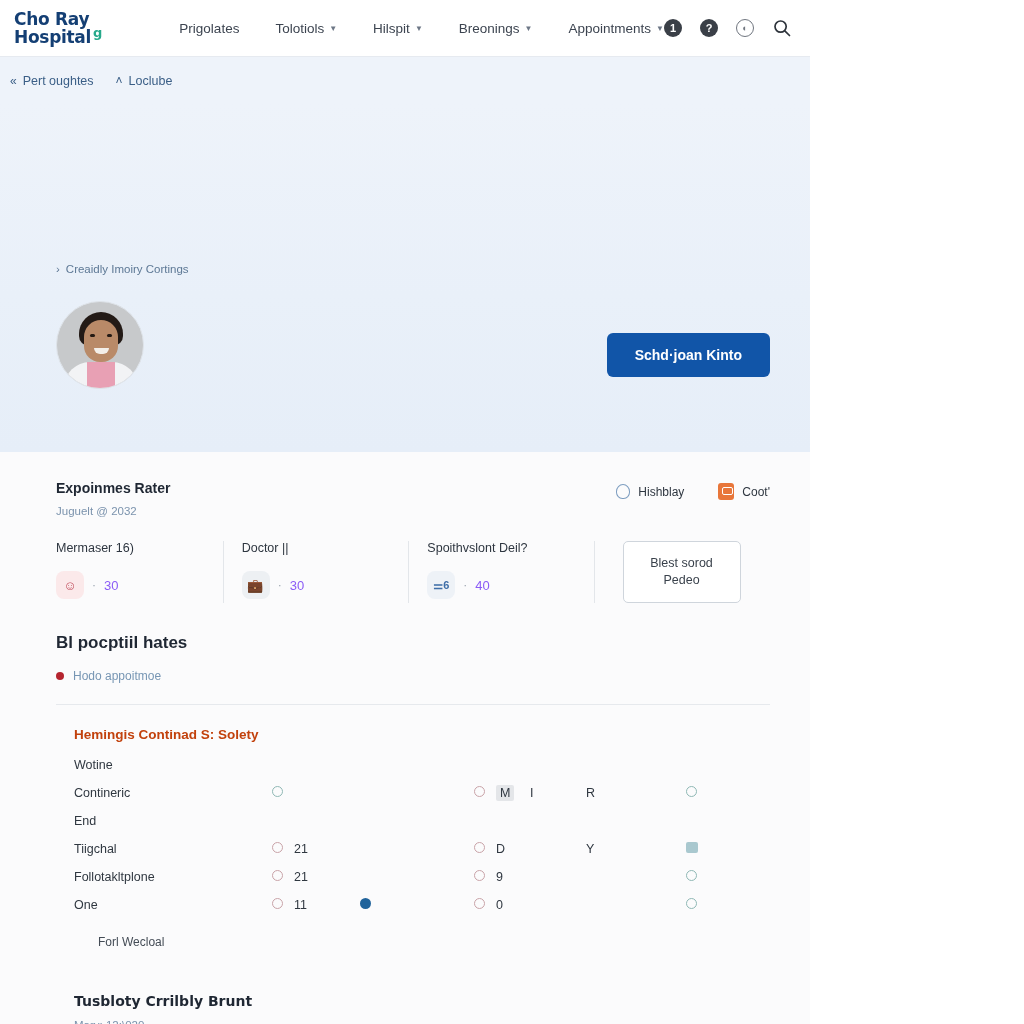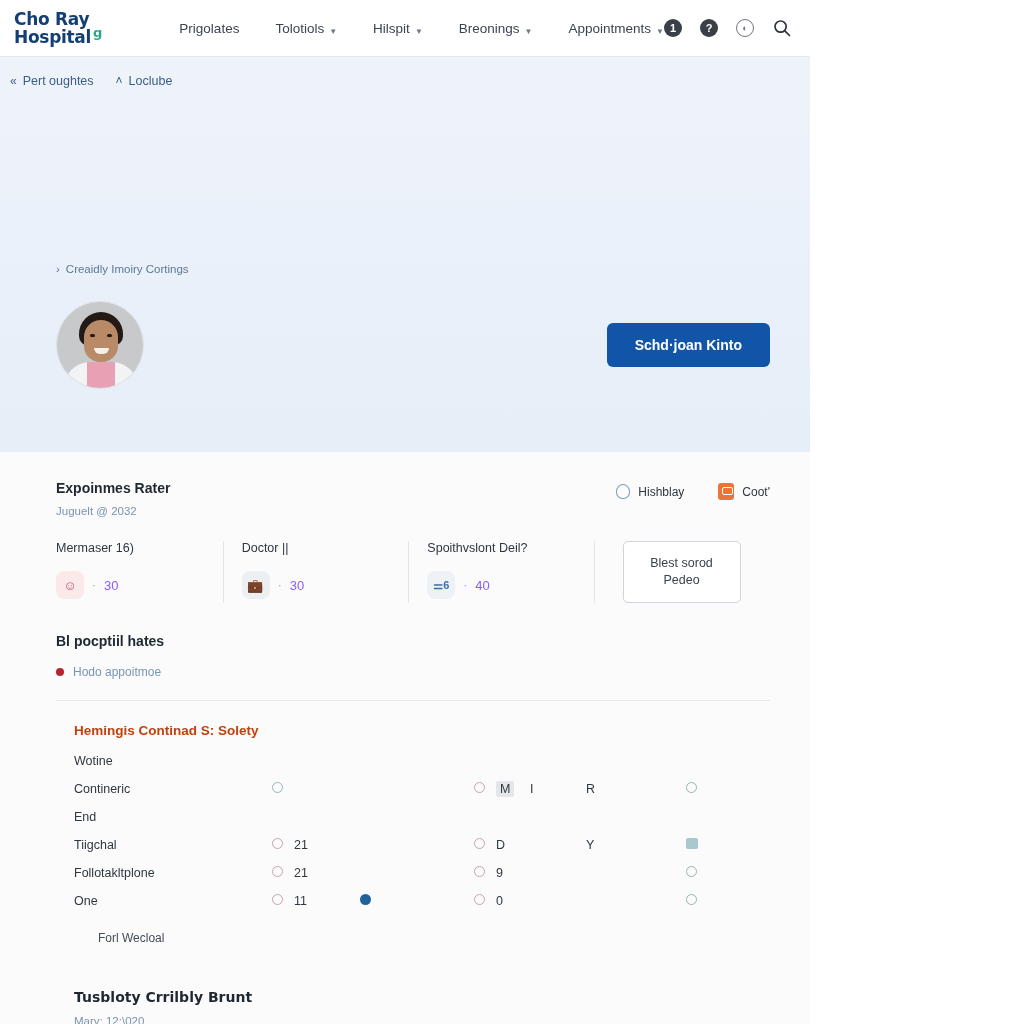--- a/index.html
+++ b/index.html
@@ -26,21 +26,21 @@
     font-size: 17px; line-height: 18px; letter-spacing: -0.3px;
   }
   .logo-l2 { position: relative; display: inline-block; }
   .logo-mark {
     color: #27a98b; font-size: 13px; font-weight: bold;
     position: absolute; right: -11px; top: -4px;
   }
   .nav { display: flex; align-items: center; gap: 36px; margin-left: 18px; }
   .nav-item {
     font-size: 13.5px; color: #3c4450; white-space: nowrap;
-    display: flex; align-items: flex-end; gap: 5px; cursor: pointer;
+    display: flex; align-items: center; gap: 5px; cursor: pointer;
   }
   .caret { font-size: 8px; color: #6d7786; }
   .header-icons { display: flex; align-items: center; gap: 18px; margin-left: auto; margin-right: 18px; }
   .circ-icon {
     width: 18px; height: 18px; border-radius: 50%;
     background: #3a3f47; color: #fff;
     font-size: 11px; font-weight: bold;
     display: flex; align-items: center; justify-content: center;
   }
   .ring-icon {
@@ -87,21 +87,21 @@
   .hero-text { margin-left: 26px; }
   .hero-title {
     font-family: "DejaVu Sans", sans-serif;
     font-size: 31px; font-weight: bold; color: #1d2530; letter-spacing: -0.5px;
   }
   .hero-sub { font-size: 13px; color: #5d6b7c; margin-top: 9px; }
   .cta-btn {
     margin-left: auto; background: #1155a8; color: #ffffff;
     font-size: 14px; font-weight: bold;
     padding: 14px 28px; border-radius: 6px; border: none; cursor: pointer;
-    white-space: nowrap; align-self: flex-start; margin-top: 22px;
+    white-space: nowrap; align-self: flex-start; margin-top: 32px;
   }
 
   
   .panel { background: #fbfbfc; flex: 1 1 auto; padding: 28px 40px 0 56px; }
   .panel-head { display: flex; align-items: flex-start; }
   .panel-title { font-size: 14px; font-weight: bold; color: #1f2733; }
   .panel-sub { font-size: 11.5px; color: #7b93ad; margin-top: 9px; }
   .panel-actions { margin-left: auto; display: flex; align-items: center; gap: 34px; padding-top: 3px; }
   .p-action { display: flex; align-items: center; gap: 8px; font-size: 12px; color: #2e3640; cursor: pointer; }
   .icon-ring-blue { width: 14px; height: 15px; border: 1.5px solid #7d9dc0; border-radius: 50% 50% 45% 45%; }
@@ -121,21 +121,21 @@
   .stat-num { font-size: 13px; color: #8b5cf6; text-align: center; }
   .stat-btn-wrap { flex: 0 0 175px; display: flex; align-items: center; justify-content: center; border-right: none; }
   .ghost-btn {
     border: 1px solid #cfd5dc; background: #ffffff; border-radius: 5px;
     padding: 13px 18px; font-size: 12.5px; color: #3a424c;
     line-height: 17px; text-align: center; cursor: pointer; min-width: 118px;
   }
 
   
   .list-sec { margin-top: 30px; }
-  .list-title { font-size: 14px; font-weight: bold; color: #1f2733; }
+  .list-title { font-size: 17px; font-weight: bold; color: #1f2733; }
   .list-item-row { display: flex; align-items: center; gap: 9px; margin-top: 16px; }
   .red-dot { width: 8px; height: 8px; border-radius: 50%; background: #b5252f; }
   .list-item-label { font-size: 12px; color: #7796b4; }
 
   .divider { height: 1px; background: #e6e9ed; margin-top: 21px; }
 
   
   .table-sec { padding: 0 56px 0 74px; background: #fbfbfc; }
   .tbl-title { font-size: 13.5px; font-weight: bold; color: #c2410c; padding-top: 22px; }
   .tbl { width: 100%; border-collapse: collapse; margin-top: 9px; }

